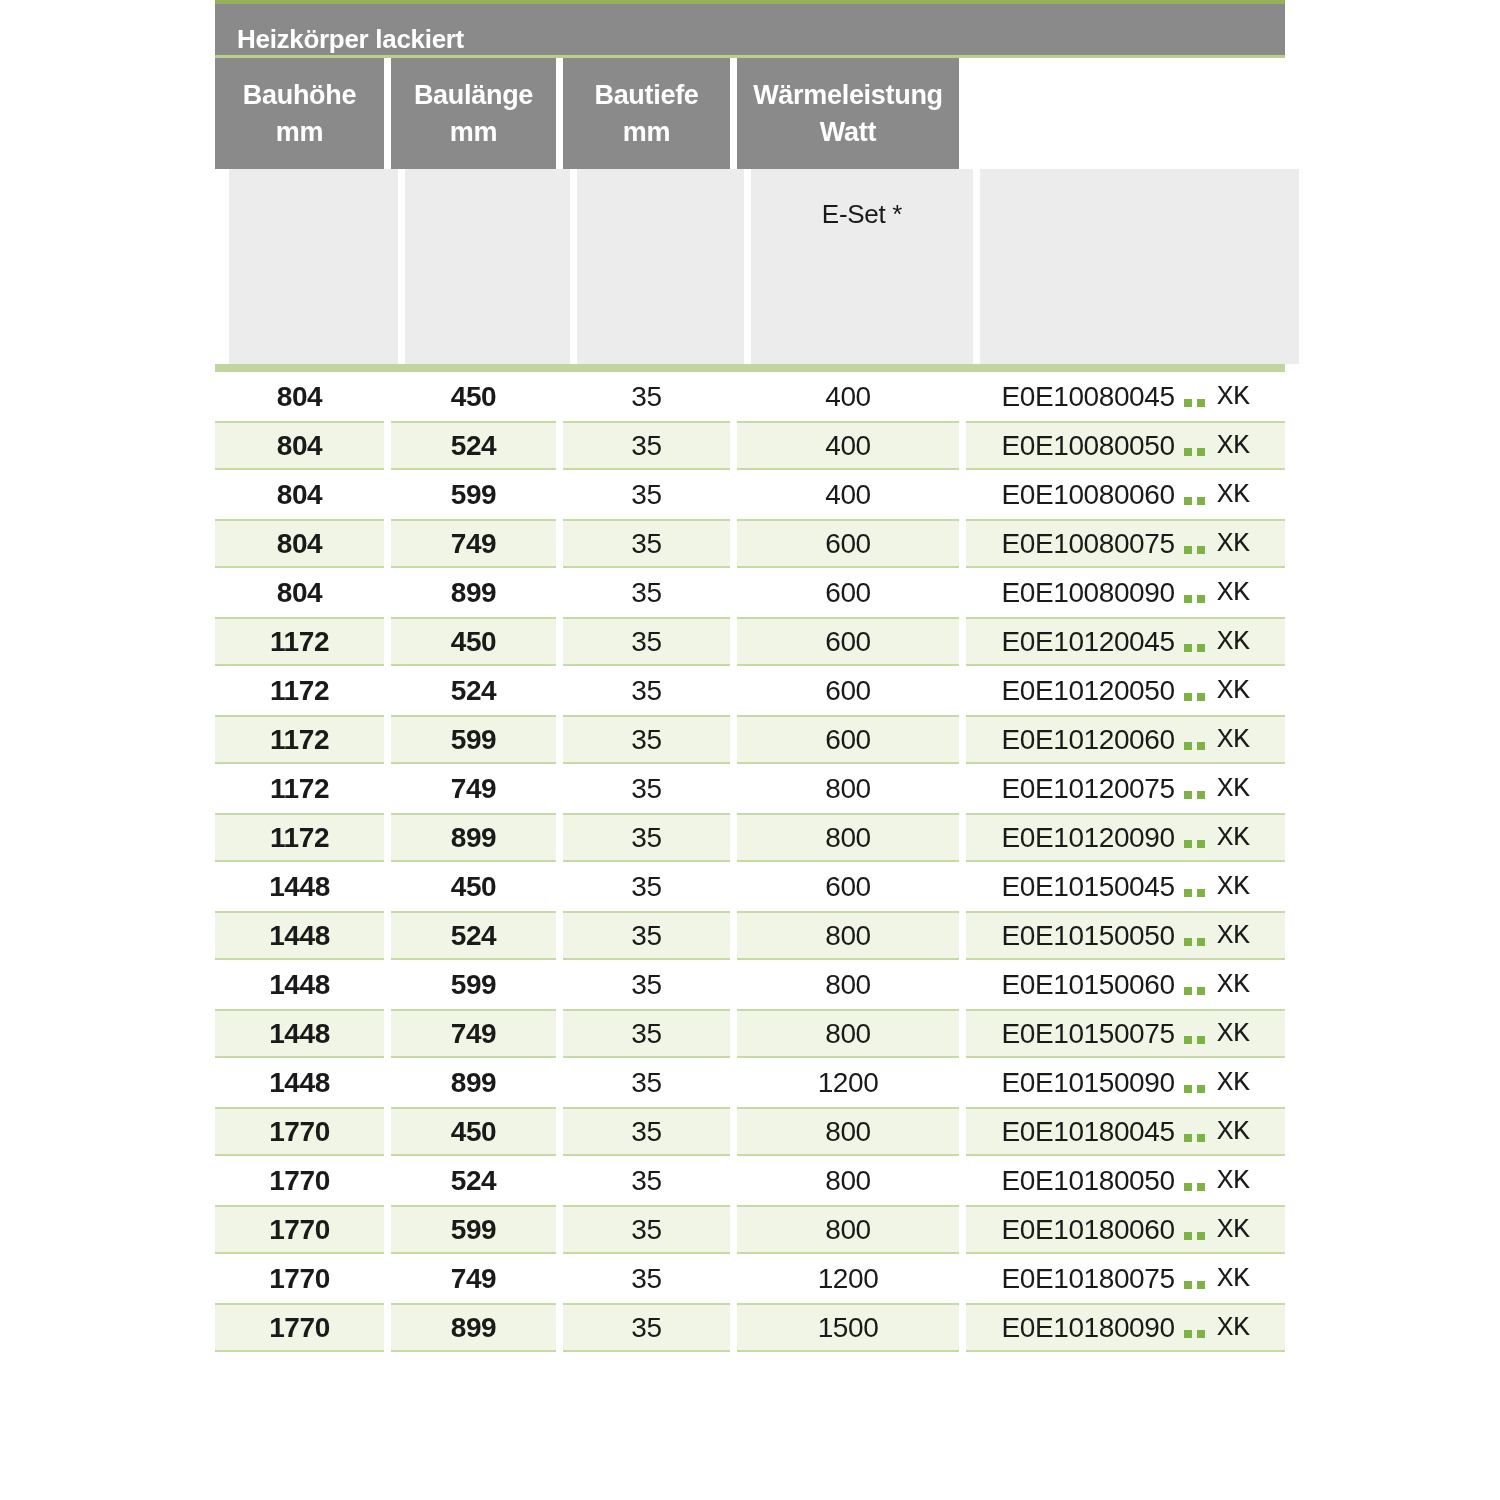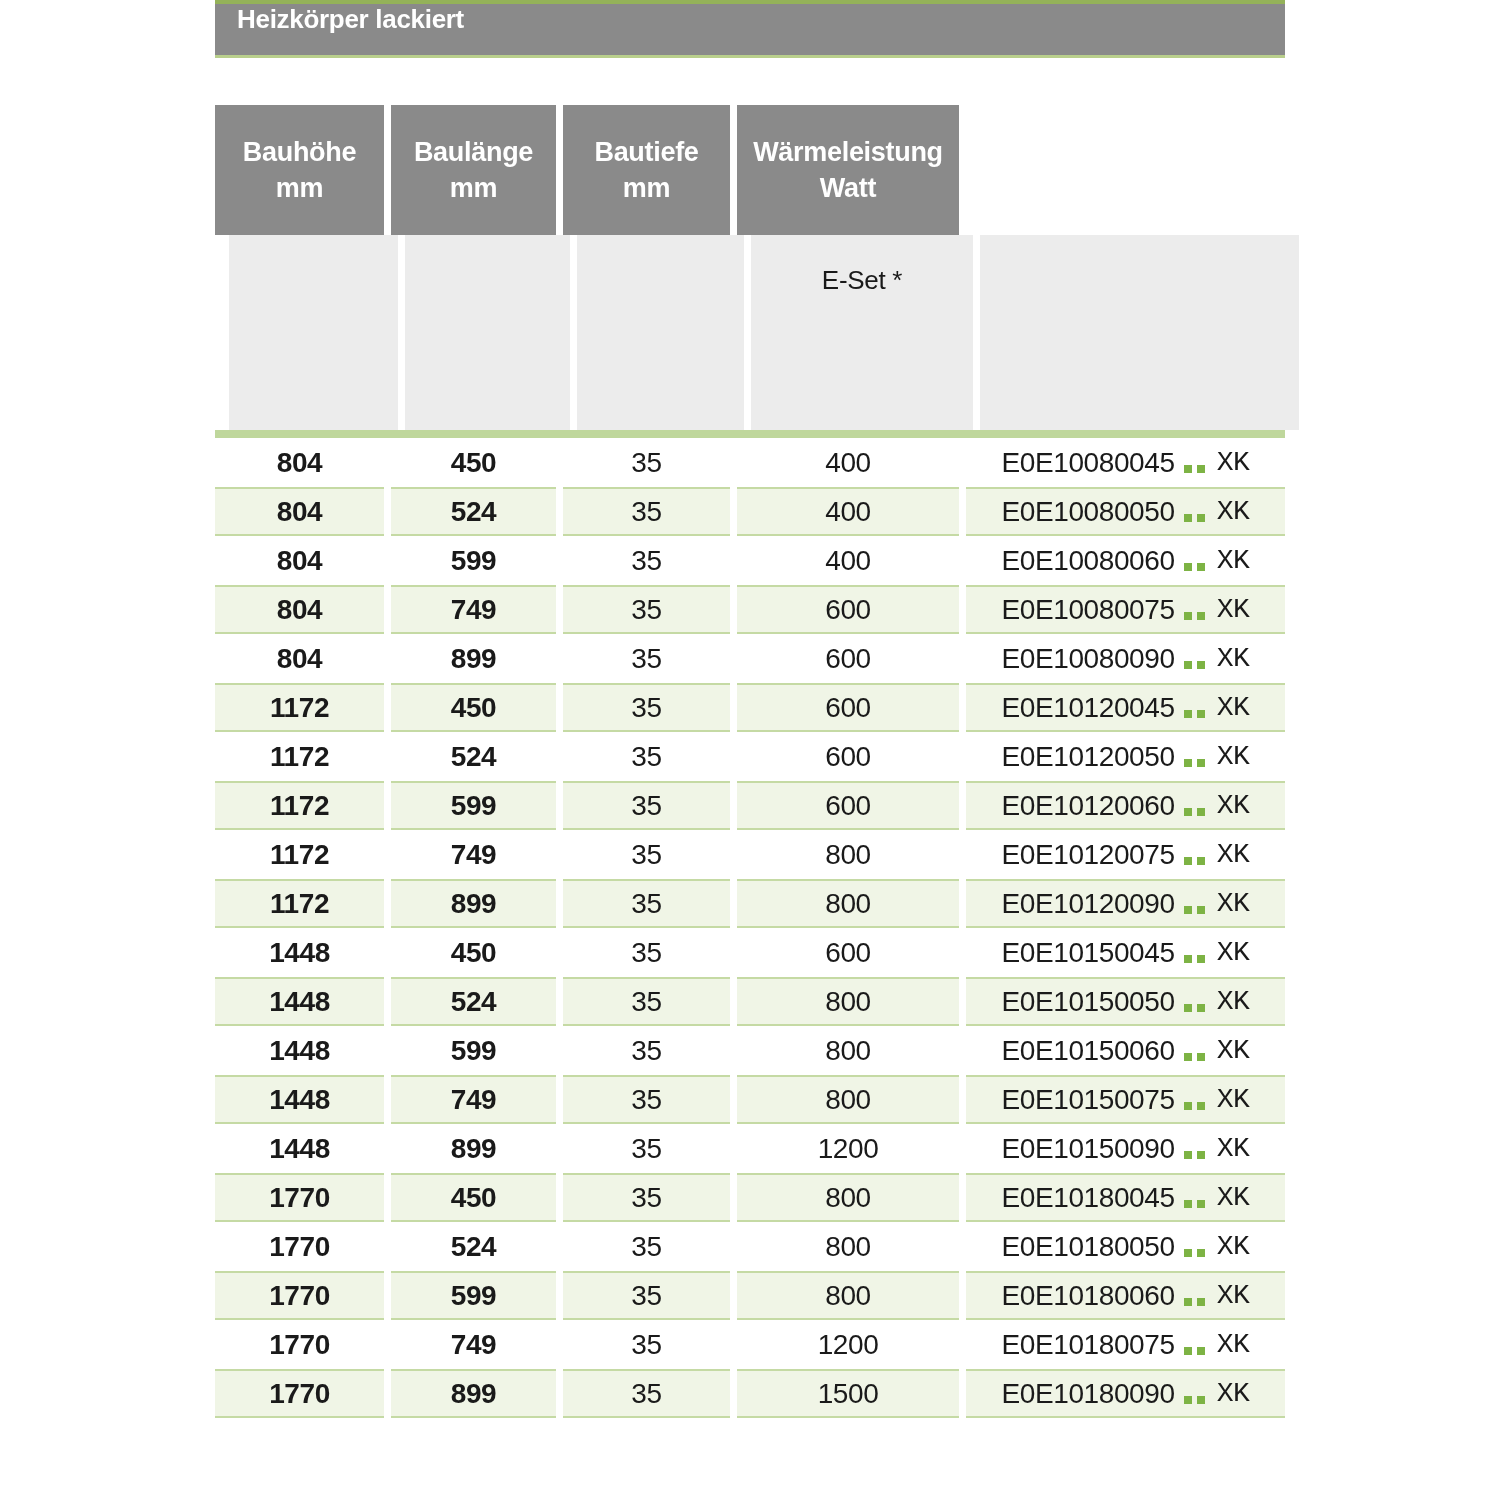--- a/index.html
+++ b/index.html
@@ -28,36 +28,36 @@
   }
   .top-line {
     height: 4px;
     background: var(--top-line-green);
   }
   .title-bar {
     height: 51px;
     background: var(--header-gray);
     color: #ffffff;
     display: flex;
-    align-items: flex-start;
+    align-items: flex-end;
     padding-left: 22px;
     font-size: 26px;
     font-weight: bold;
     letter-spacing: -0.3px;
   }
   .thin-line {
     height: 3px;
     background: var(--thin-line-green);
   }
   .grid-row {
     display: grid;
     grid-template-columns: 169px 165px 167px 222px 319px;
     column-gap: 7px;
   }
-  .header-row { height: 130px; margin-top: 47px; }
+  .header-row { height: 111px; }
   .header-cell {
     background: var(--header-gray);
     color: #ffffff;
     font-weight: bold;
     font-size: 27px;
     line-height: 1.35;
     letter-spacing: -0.3px;
     display: flex;
     flex-direction: column;
     align-items: center;

